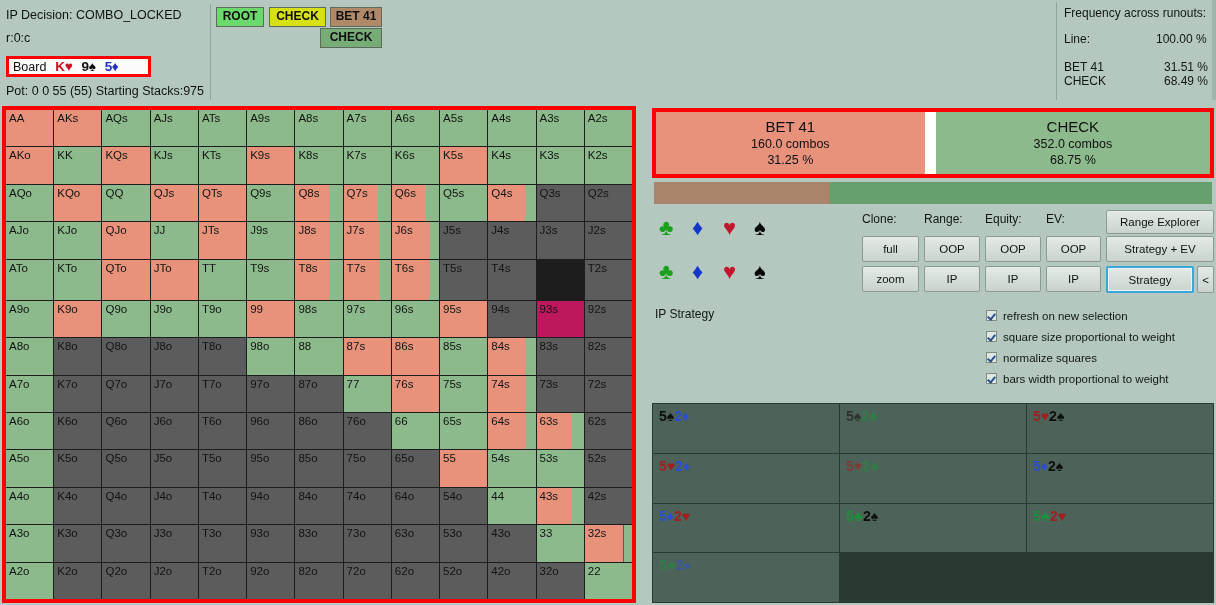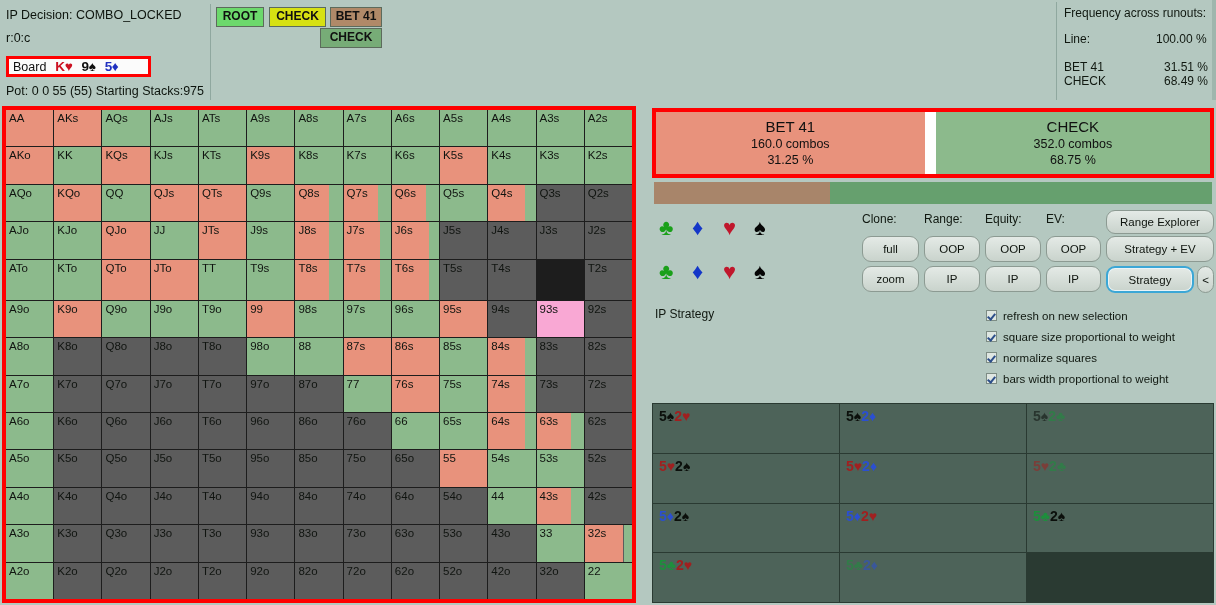--- a/index.html
+++ b/index.html
@@ -103,21 +103,21 @@
   .s-h{left:68px;color:#c0172c;}
   .s-s{left:99px;color:#050505;}
   #ip-strategy-label{position:absolute;left:655px;top:307px;font-size:12px;color:#101810;}
 
   
   #btn-panel{position:absolute;left:862px;top:212px;width:352px;height:85px;}
   .col-head{position:absolute;font-size:12px;color:#101810;white-space:nowrap;}
   .btn{
     position:absolute;box-sizing:border-box;
     background:linear-gradient(#e4eae6,#c9d3cc);
-    border:1px solid #8c9a92;border-radius:9px;
+    border:1px solid #8c9a92;border-radius:2px;
     font-size:11.5px;color:#0e140e;
     display:flex;align-items:center;justify-content:center;
     font-family:"Liberation Sans", sans-serif;
     text-align:right;
   }
   .btn.focus{border:2px solid #3ba7d6;box-shadow:inset 0 0 0 1px #eaf4f8;}
 
   
   #checks{position:absolute;left:986px;top:308px;width:230px;height:86px;}
   .chk-row{position:absolute;left:0;display:flex;align-items:center;height:15px;}
@@ -542,21 +542,21 @@
           <div class="lbl">96s</div>
         </div>
         <div class="cell">
           <div class="fillB" style="width: 0%; background: rgb(140, 186, 140);"></div>
           <div class="fillA" style="width: 100%; background: rgb(232, 146, 124);"></div>
           <div class="lbl">95s</div>
         </div>
         <div class="cell" style="background: rgb(92, 92, 92);">
           <div class="lbl">94s</div>
         </div>
-        <div class="cell" style="background: #f9a8d4;">
+        <div class="cell" style="background: #be185d;">
           <div class="lbl">93s</div>
         </div>
         <div class="cell" style="background: rgb(92, 92, 92);">
           <div class="lbl">92s</div>
         </div>
         <div class="cell">
           <div class="fillB" style="width: 100%; background: rgb(140, 186, 140);"></div>
           <div class="fillA" style="width: 0%; background: rgb(232, 146, 124);"></div>
           <div class="lbl">A8o</div>
         </div>
@@ -957,23 +957,20 @@
         <span>normalize squares</span>
       </div>
       <div class="chk-row" style="top: 63px;">
         <div class="chk-box"></div>
         <span>bars width proportional to weight</span>
       </div>
     </div>
 
   <div id="combo-grid">
       <div class="combo">
-        <div class="ctxt"><span class="cs suit-s">5♠</span><span class="cs suit-h">2♥</span></div>
-      </div>
-      <div class="combo">
         <div class="ctxt"><span class="cs suit-s">5♠</span><span class="cs suit-d">2♦</span></div>
       </div>
       <div class="combo">
         <div class="ctxt"><span class="cs suit-s dim">5♠</span><span class="cs suit-c dim">2♣</span></div>
       </div>
       <div class="combo">
         <div class="ctxt"><span class="cs suit-h">5♥</span><span class="cs suit-s">2♠</span></div>
       </div>
       <div class="combo">
         <div class="ctxt"><span class="cs suit-h">5♥</span><span class="cs suit-d">2♦</span></div>

